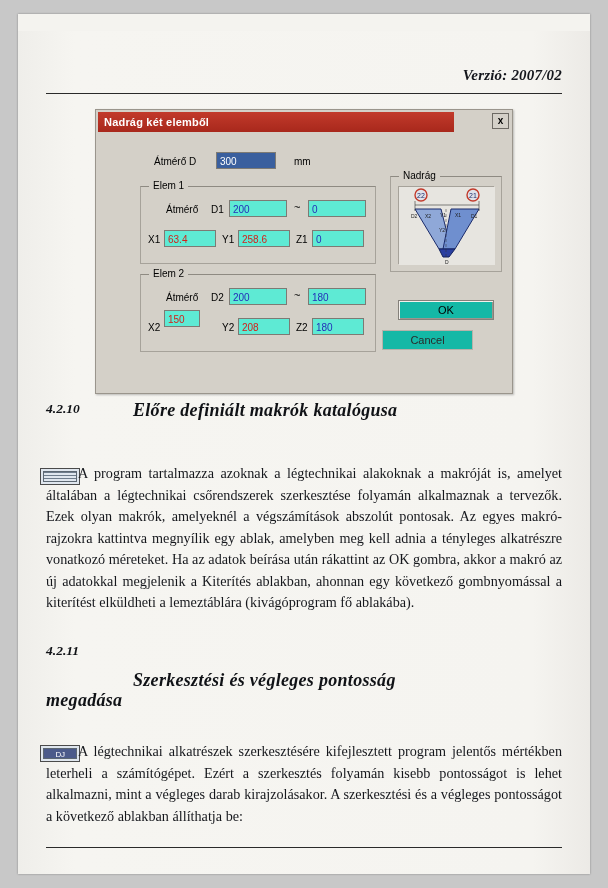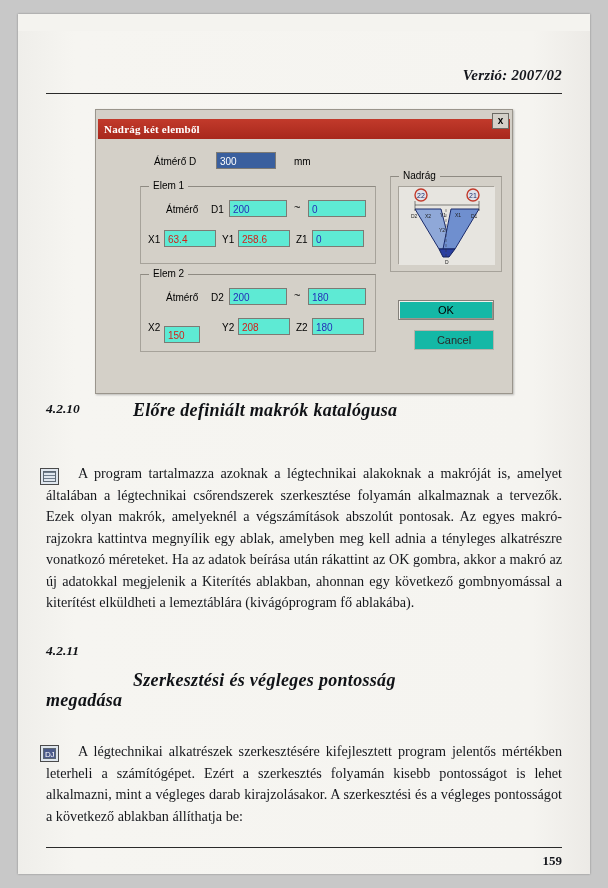--- a/index.html
+++ b/index.html
@@ -74,25 +74,25 @@
     left: 77px;
     top: 78px;
     width: 416px;
     height: 283px;
     background: #d4d0c8;
     border: 1px solid #9a958c;
     box-shadow: 1px 1px 2px rgba(0,0,0,0.25);
   }
   .dlg-title {
     position: absolute;
-    left: 2px; top: 9px;
-    width: 412px; height: 20px;
+    left: 2px; top: 2px;
+    width: 356px; height: 20px;
     background: linear-gradient(180deg, #c23a2b 0%, #a8281c 100%);
     color: #ffffff;
-    font-family: Liberation Serif, serif;
+    font-family: Liberation Sans, sans-serif;
     font-size: 11px;
     font-weight: bold;
     line-height: 20px;
     padding-left: 6px;
     box-sizing: border-box;
     letter-spacing: 0.2px;
   }
   .dlg-close {
     position: absolute;
     right: 3px; top: 3px;
@@ -202,21 +202,21 @@
   .para {
     position: absolute;
     font-family: "Liberation Serif", serif;
     font-size: 14.2px;
     line-height: 21.5px;
     color: #15171c;
     text-align: justify;
   }
   .icon-note {
     position: absolute;
-    width: 19px;
+    width: 40px;
     height: 17px;
     background: #dfe6ee;
     border: 1px solid #4a4a4a;
     box-sizing: border-box;
   }
   .icon-note .inner {
     position: absolute;
     left: 2px; top: 2px; right: 2px; bottom: 2px;
     background: repeating-linear-gradient(180deg,#6e7c8c 0 1px,#dfe6ee 1px 3px);
     border: 1px solid #5c6772;
@@ -270,21 +270,21 @@
       <div class="group" style="left:42px; top:140px; width:236px; height:78px;">
         <div class="gtitle">Elem 2</div>
       </div>
       <div class="lbl" style="left:68px; top:158px;">Átmérő</div>
       <div class="lbl" style="left:113px; top:158px;">D2</div>
       <div class="fld blue" style="left:131px; top:154px; width:58px;">200</div>
       <div class="tilde" style="left:196px; top:155px;">~</div>
       <div class="fld blue" style="left:210px; top:154px; width:58px;">180</div>
 
       <div class="lbl" style="left:50px; top:188px;">X2</div>
-      <div class="fld" style="left:66px; top:192px; width:36px;">150</div>
+      <div class="fld" style="left:66px; top:176px; width:36px;">150</div>
       <div class="lbl" style="left:124px; top:188px;">Y2</div>
       <div class="fld" style="left:140px; top:184px; width:52px;">208</div>
       <div class="lbl" style="left:198px; top:188px;">Z2</div>
       <div class="fld blue" style="left:214px; top:184px; width:52px;">180</div>
 
       <div class="group" style="left:292px; top:42px; width:112px; height:96px;">
         <div class="gtitle">Nadrág</div>
       </div>
       <div class="preview" style="left:300px; top:52px; width:96px; height:78px;">
         <svg width="96" height="78" viewBox="0 0 96 78">
@@ -304,21 +304,21 @@
           <text x="26" y="31" font-family="Liberation Sans, sans-serif" font-size="5" fill="#222">X2</text>
           <text x="41" y="30" font-family="Liberation Sans, sans-serif" font-size="5" fill="#222">Y1</text>
           <text x="56" y="30" font-family="Liberation Sans, sans-serif" font-size="5" fill="#222">X1</text>
           <text x="72" y="31" font-family="Liberation Sans, sans-serif" font-size="5" fill="#222">D1</text>
           <text x="40" y="45" font-family="Liberation Sans, sans-serif" font-size="5" fill="#222">Y2</text>
           <text x="46" y="77" font-family="Liberation Sans, sans-serif" font-size="5" fill="#222">D</text>
         </svg>
       </div>
 
       <div class="btn" style="left:300px; top:166px; width:96px; height:20px; line-height:18px;">OK</div>
-      <div class="btn" style="left:316px; top:196px; width:80px; height:20px; line-height:18px; border:1px solid #b6b2aa; box-shadow:none; color:#2a2a2a;">Cancel</div>
+      <div class="btn" style="left:284px; top:196px; width:91px; height:20px; line-height:18px; border:1px solid #b6b2aa; box-shadow:none; color:#2a2a2a;">Cancel</div>
 
     </div>
   </div>
 
   <div class="h-num" style="left:28px; top:370px;">4.2.10</div>
   <div class="h-txt" style="left:115px; top:369px;">Előre definiált makrók katalógusa</div>
 
   <div class="icon-note" style="left:22px; top:437px;">
         <div class="inner"></div>
       </div>
@@ -329,16 +329,15 @@
   <div class="h-txt" style="left:115px; top:639px;">Szerkesztési és végleges pontosság</div>
   <div class="h-txt" style="left:28px; top:659px;">megadása</div>
 
   <div class="icon-note b" style="left:22px; top:714px;">
         <div class="inner">DJ</div>
       </div>
 
   <div class="para" style="left:28px; top:710px; width:516px; text-indent:32px;">A légtechnikai alkatrészek szerkesztésére kifejlesztett program jelentős mértékben leterheli a számítógépet. Ezért a szerkesztés folyamán kisebb pontosságot is lehet alkalmazni, mint a végleges darab kirajzolásakor. A szerkesztési és a végleges pontosságot a következő ablakban állíthatja be:</div>
 
   <div class="ftr-rule"></div>
-  <div class="pageno">159</div>
 
 </div>
 </div>
 
 </body></html>

